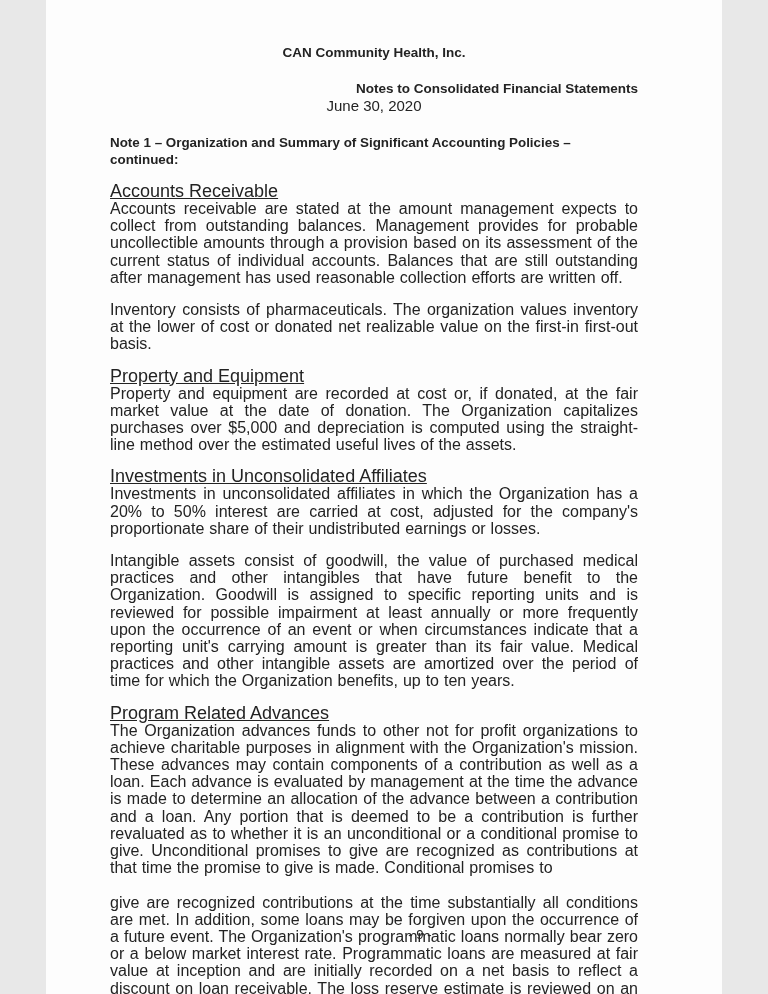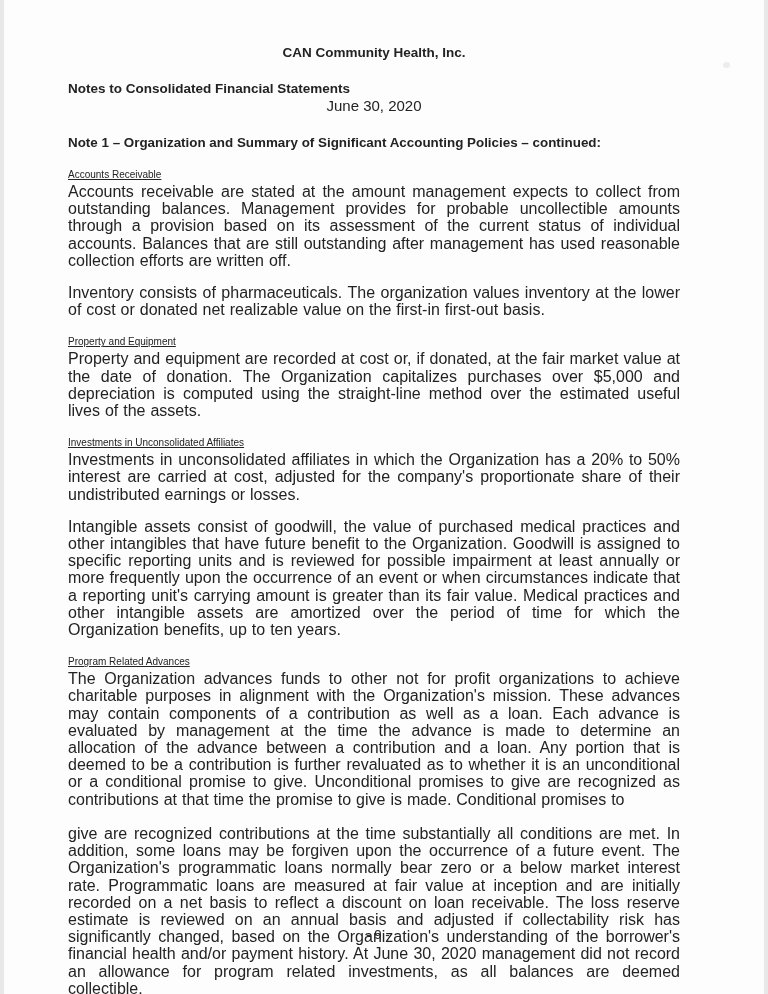--- a/index.html
+++ b/index.html
@@ -2,40 +2,40 @@
 <html><head>
 <meta charset="utf-8">
 <style>
   html, body {
     margin: 0;
     padding: 0;
     background: #e8e8e8;
   }
   .page {
     position: relative;
-    width: 760px;
+    width: 676px;
     height: 994px;
     margin: 0 auto;
     background: #fdfdfd;
     font-family: "Liberation Sans", "DejaVu Sans", sans-serif;
     color: #232323;
     overflow: hidden;
   }
   .content {
     padding: 44px 84px 0 64px; 
   }
   .org-name {
     text-align: center;
     font-weight: bold;
     font-size: 13.5px;
     line-height: 17px;
     margin: 0;
   }
   .doc-title {
-    text-align: left;
+    text-align: right;
     font-weight: bold;
     font-size: 13.5px;
     line-height: 17px;
     margin: 19px 0 0 0;
   }
   .doc-date {
     text-align: center;
     font-size: 15px;
     line-height: 17px;
     margin: 0;
@@ -43,21 +43,21 @@
   .note-heading {
     font-weight: bold;
     font-size: 13.4px;
     line-height: 17px;
     margin: 20px 0 12px 0;
   }
   .section {
     margin-top: 15px;
   }
   .section-heading {
-    font-size: 10px;
+    font-size: 18px;
     line-height: 17px;
     font-weight: normal;
     text-decoration: underline;
     margin: 0;
   }
   .section-body, .continuation {
     font-size: 16px;
     line-height: 17.2px;
     text-align: justify;
     margin: 0;

